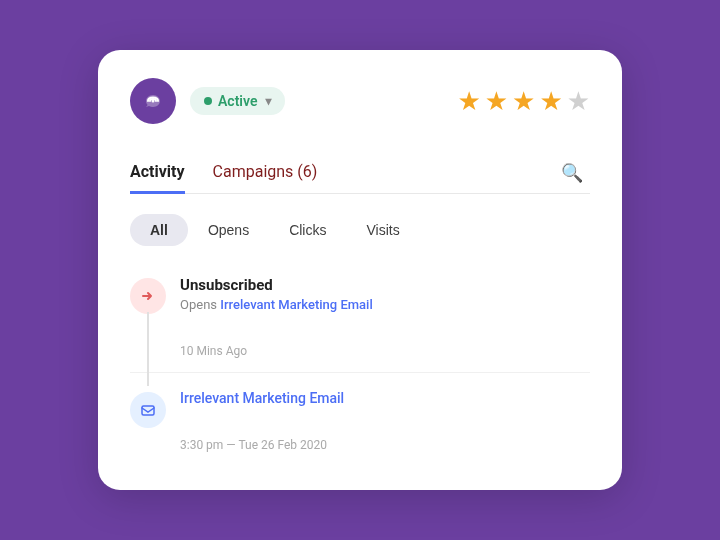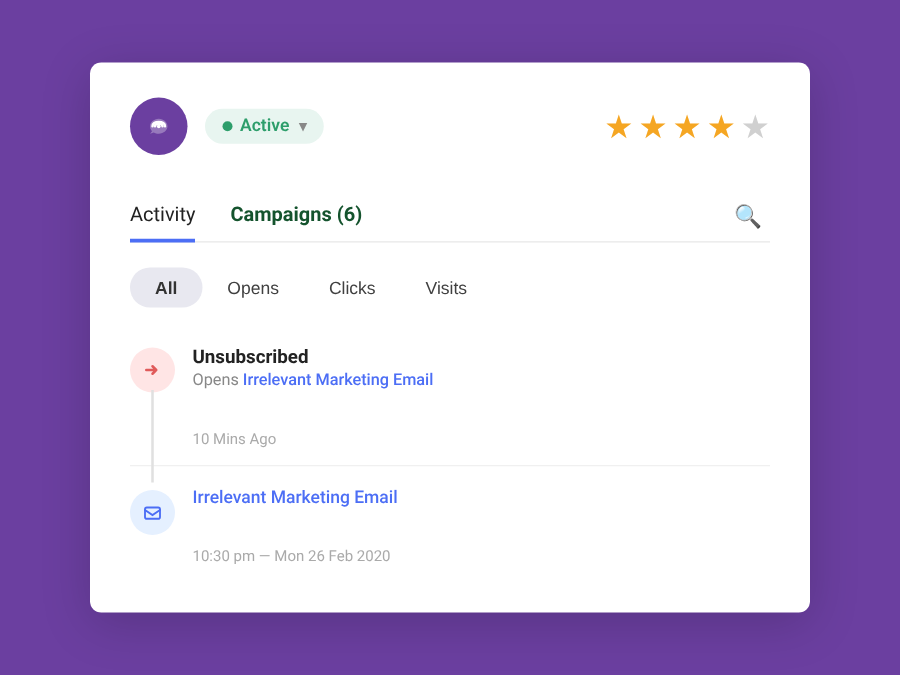--- a/index.html
+++ b/index.html
@@ -10,22 +10,22 @@
       background-color: #6b3fa0;
       display: flex;
       align-items: center;
       justify-content: center;
       font-family: -apple-system, BlinkMacSystemFont, 'Segoe UI', Roboto, sans-serif;
       overflow: hidden;
     }
 
     .card {
       background: #ffffff;
-      border-radius: 9px;
-      width: 576px;
+      border-radius: 22px;
+      width: 524px;
       min-height: 420px;
       padding: 28px 32px 24px 32px;
       box-shadow: 0 8px 40px rgba(0,0,0,0.18);
     }
 
     
     .header {
       display: flex;
       align-items: center;
       justify-content: space-between;
@@ -95,30 +95,30 @@
       border-bottom: 1.5px solid #e8e8e8;
       margin-bottom: 0;
       padding-bottom: 0;
       gap: 0;
     }
 
     .tab {
       padding: 10px 0;
       margin-right: 28px;
       font-size: 16px;
-      font-weight: 700;
-      color: #14532d;
+      font-weight: 400;
+      color: #7f1d1d;
       cursor: pointer;
       border-bottom: 3px solid transparent;
       margin-bottom: -1.5px;
     }
 
     .tab.active {
       color: #222;
-      font-weight: 400;
+      font-weight: 700;
       border-bottom: 3px solid #4c6ef5;
     }
 
     .tab-search {
       margin-left: auto;
       color: #888;
       font-size: 18px;
       cursor: pointer;
       padding: 6px;
     }
@@ -289,18 +289,18 @@
 
     <div class="activity-item">
       <div class="activity-icon-wrap icon-campaign">
         <svg width="16" height="16" viewBox="0 0 16 16" fill="none">
           <rect x="2" y="4" width="12" height="9" rx="1.5" stroke="#4c6ef5" stroke-width="1.5"></rect>
           <path d="M2 6 L8 10 L14 6" stroke="#4c6ef5" stroke-width="1.5" stroke-linecap="round"></path>
         </svg>
       </div>
       <div class="activity-content">
         <div class="campaign-link">Irrelevant Marketing Email</div>
-        <div class="activity-time">10:30 pm — Mon 26 Feb 2020</div>
+        <div class="activity-time">3:30 pm — Tue 26 Feb 2020</div>
       </div>
     </div>
 
   </div>
 </div>
 
 </body></html>

